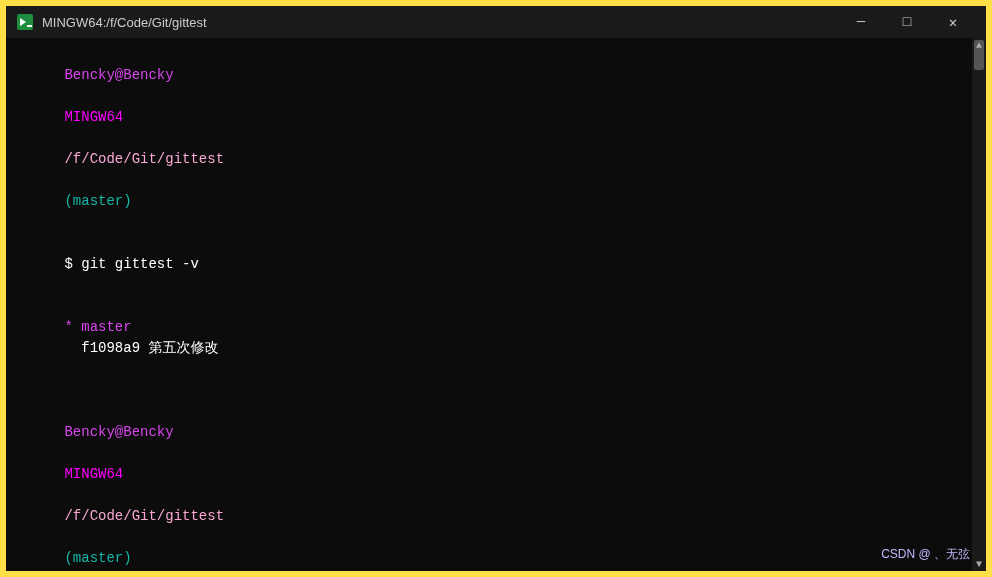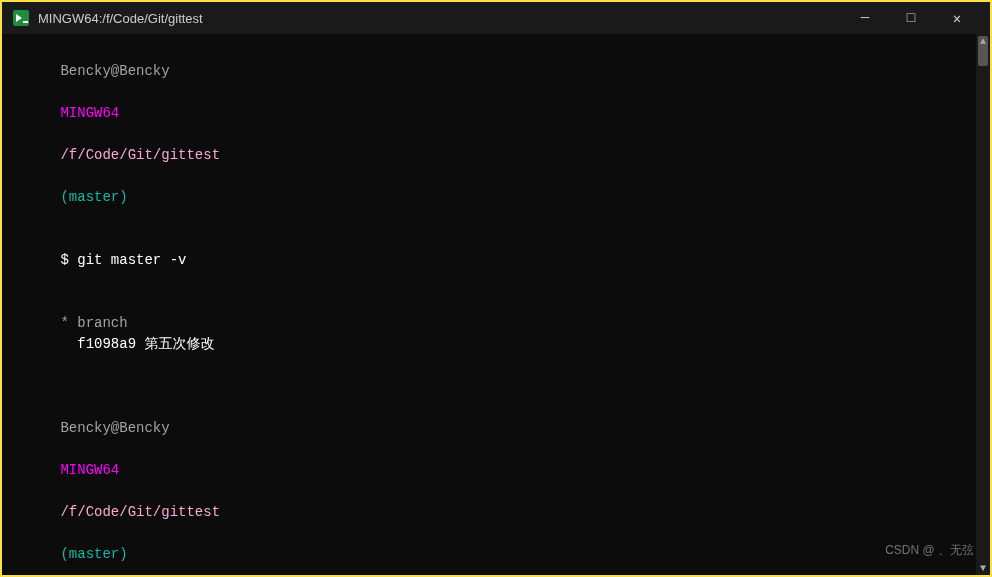--- a/index.html
+++ b/index.html
@@ -9,21 +9,21 @@
       background: #000;
       font-family: 'Consolas', 'Courier New', monospace;
       overflow: hidden;
     }
     .window {
       width: 992px;
       height: 577px;
       display: flex;
       flex-direction: column;
       background: #0c0c0c;
-      border: 2px solid #fde047;
+      border: 6px solid #fde047;
     }
     .titlebar {
       height: 32px;
       background: #1a1a1a;
       display: flex;
       align-items: center;
       padding: 0 10px;
       flex-shrink: 0;
       user-select: none;
     }
@@ -64,21 +64,21 @@
     .terminal-content {
       flex: 1;
       background: #0c0c0c;
       padding: 6px 8px;
       font-size: 14px;
       line-height: 1.5;
       overflow: hidden;
       position: relative;
     }
     .line { white-space: pre; }
-    .green { color: #a3a3a3; }
+    .green { color: #d946ef; }
     .yellow { color: #14b8a6; }
     .cyan { color: #f9a8d4; }
     .white { color: #ffffff; }
     .magenta { color: #ff00ff; text-align: right; }
     .scrollbar {
       position: absolute;
       right: 0;
       top: 0;
       width: 14px;
       height: 100%;
@@ -102,23 +102,23 @@
       justify-content: center;
       color: #aaa;
       font-size: 10px;
       position: absolute;
       right: 0;
     }
     .scrollbar-arrow.top { top: 0; }
     .scrollbar-arrow.bottom { bottom: 0; }
     .watermark {
       position: absolute;
-      bottom: 16px;
+      bottom: 8px;
       right: 16px;
-      color: #737373;
+      color: #c4b5fd;
       font-size: 12px;
       font-family: 'Segoe UI', Arial, sans-serif;
     }
   </style>
 </head>
 <body>
 
 <div class="window">
   <div class="titlebar">
     <div class="titlebar-icon">
@@ -141,24 +141,24 @@
     <div class="line">
       <span class="green">Bencky@Bencky</span>
       <span class="white"> </span>
       <span class="magenta">MINGW64</span>
       <span class="white"> </span>
       <span class="cyan">/f/Code/Git/gittest</span>
       <span class="white"> </span>
       <span class="yellow">(master)</span>
     </div>
     <div class="line">
-      <span class="white">$ git master -v</span>
+      <span class="white">$ git gittest -v</span>
     </div>
     <div class="line">
-      <span class="green">* branch</span>
+      <span class="green">* master</span>
       <span class="white">  f1098a9 第五次修改</span>
     </div>
 
     <div class="line">&nbsp;</div>
 
     <div class="line">
       <span class="green">Bencky@Bencky</span>
       <span class="white"> </span>
       <span class="magenta">MINGW64</span>
       <span class="white"> </span>

